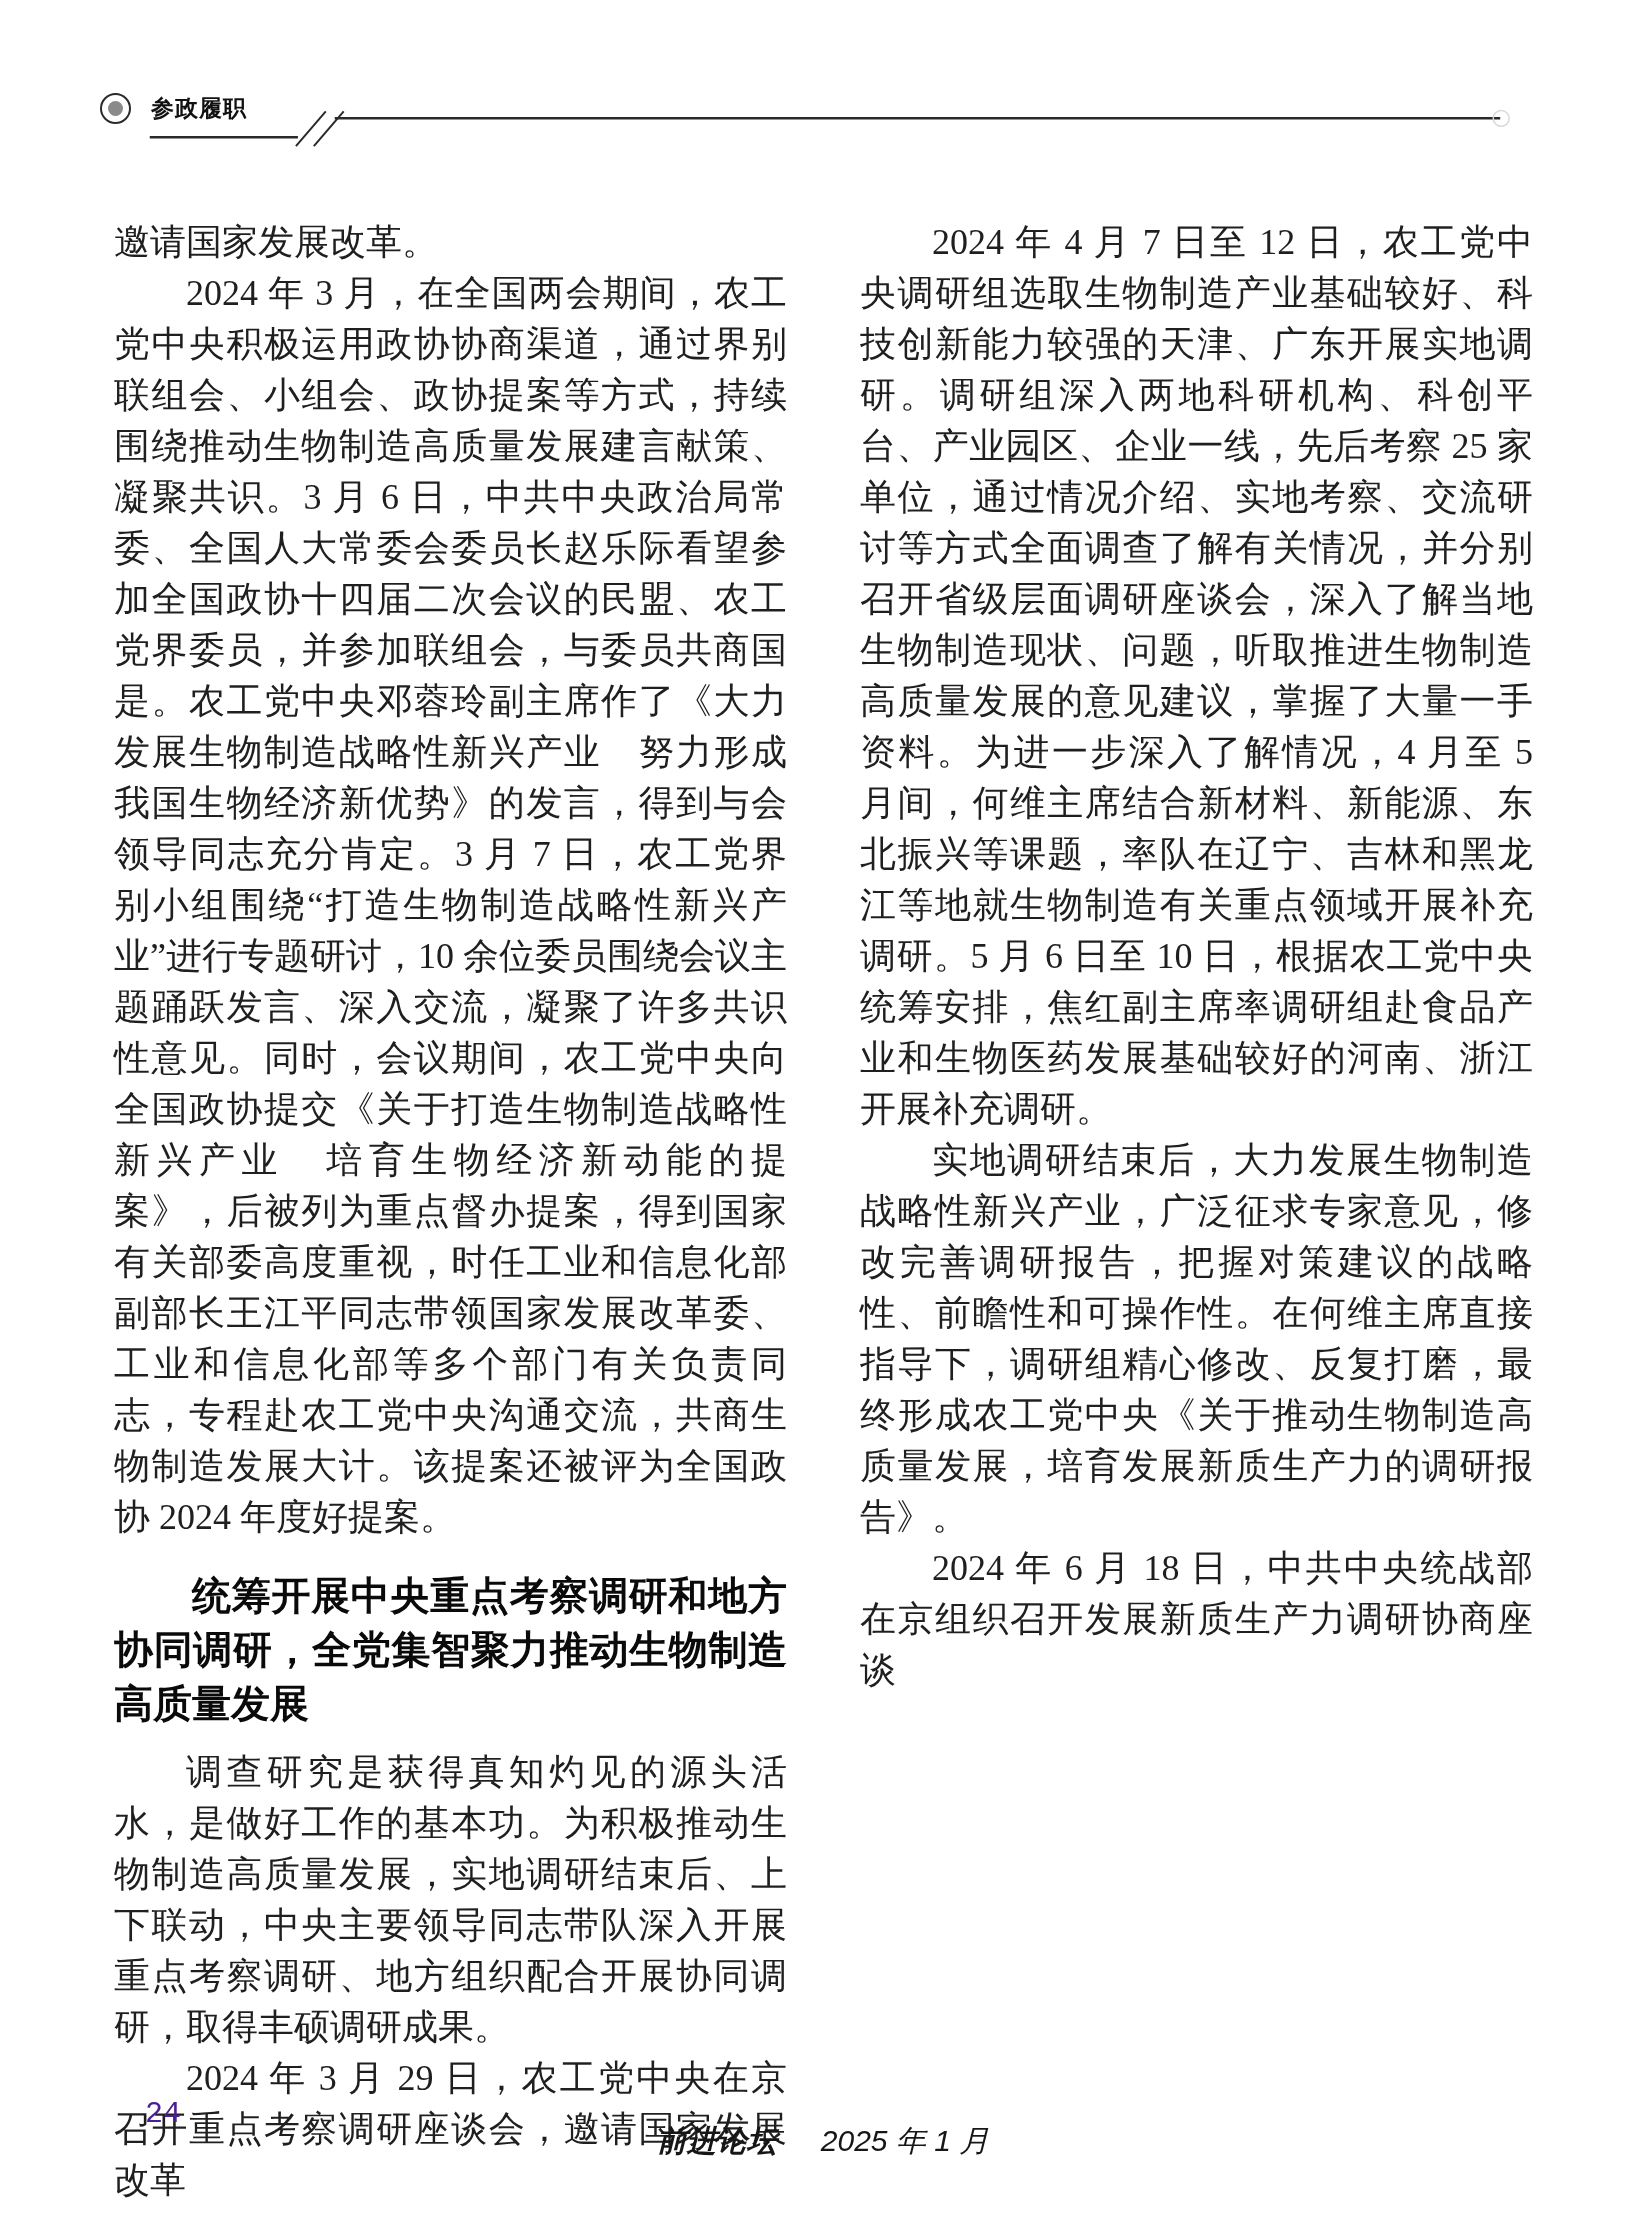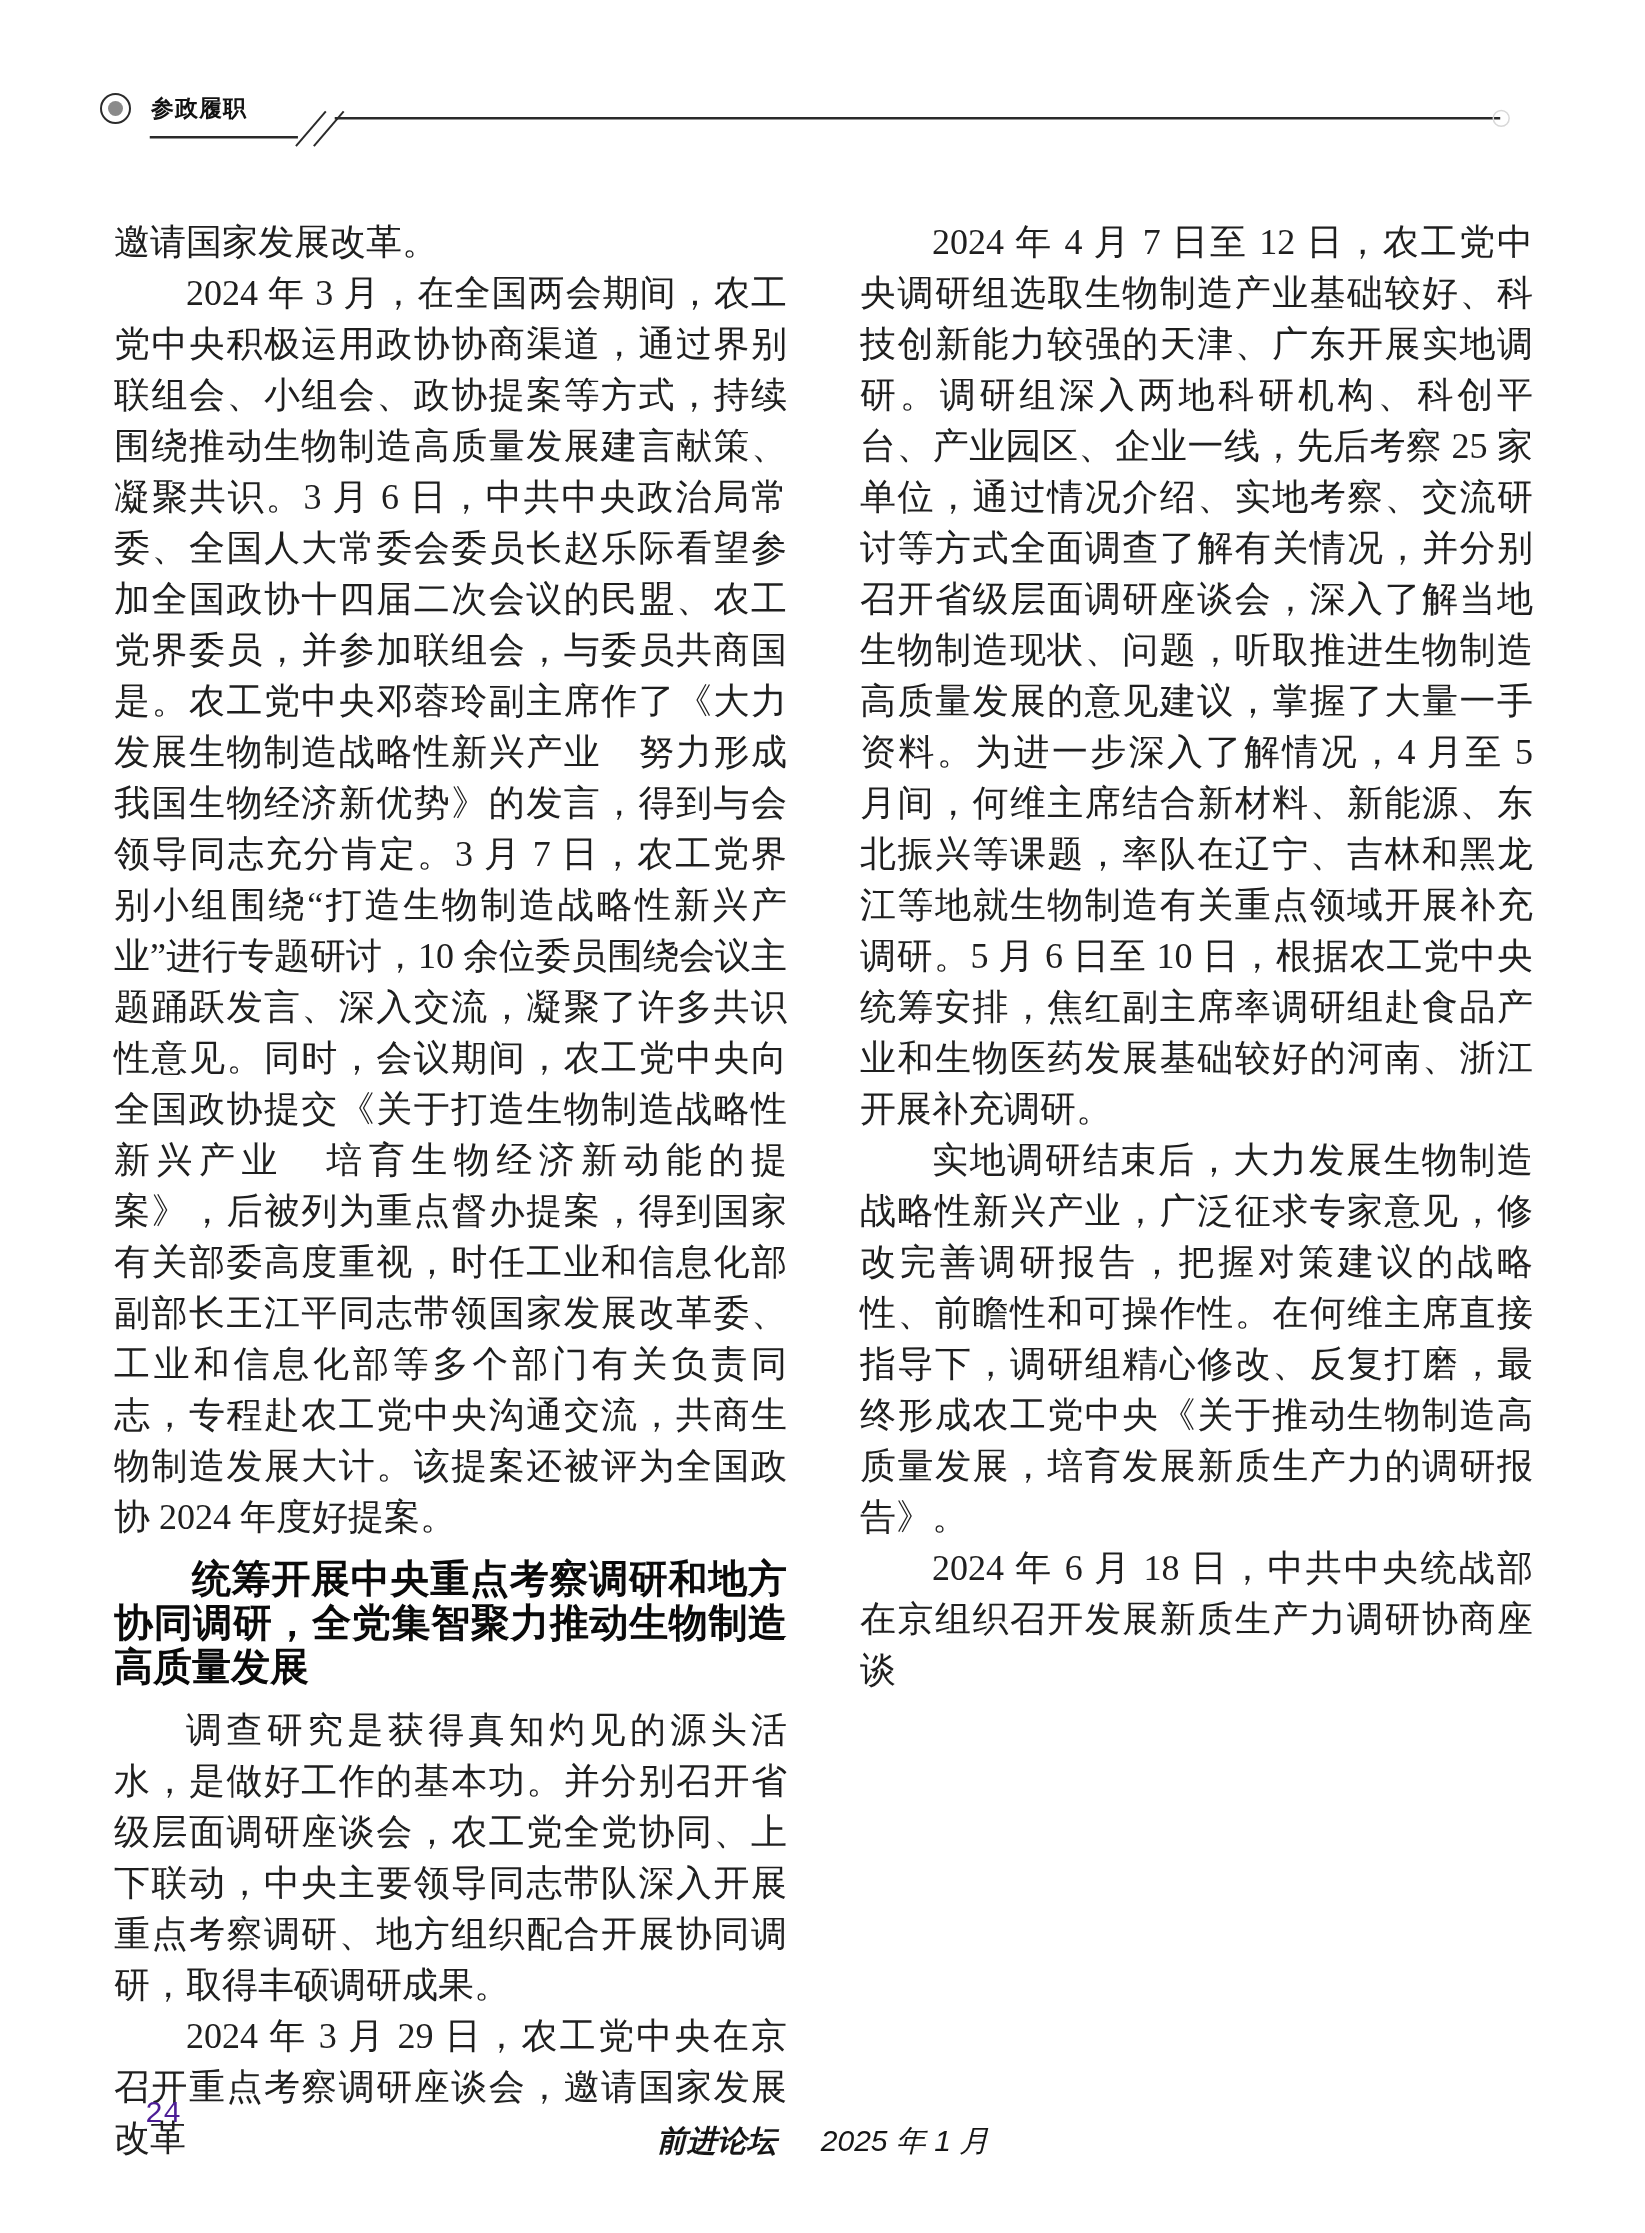--- a/index.html
+++ b/index.html
@@ -30,22 +30,22 @@
     font-size:36px;line-height:51px;
     text-align:justify;text-justify:inter-ideograph;
     color:#1f1f1f;
   }
   .column p{margin:0;padding:0;}
   .column p.indent{text-indent:2em;}
   .col-left{left:114px;}
   .col-right{left:860px;}
   .mid-heading{
     font-family:"Liberation Sans","DejaVu Sans",sans-serif;
-    font-weight:bold;font-size:39px;line-height:44px;color:#0a0a0a;
-    margin:14px 0 16px 0;text-indent:2em;text-align:justify;
+    font-weight:bold;font-size:39px;line-height:54px;color:#0a0a0a;
+    margin:26px 0 16px 0;text-indent:2em;text-align:justify;
   }
   
   .footer-page-number{
     position:absolute;left:145px;top:2097px;
     font-family:Liberation Mono, monospace;
     font-size:30px;color:#4c1d95;
   }
   .footer-center{
     position:absolute;left:0;right:0;top:2097px;
     display:flex;justify-content:center;align-items:baseline;gap:44px;
@@ -73,21 +73,21 @@
     <span class="bullseye">
         <span class="dot"></span>
       </span>
     <span class="section-title">参政履职</span>
   </div>
 
   <div class="column col-left">
     <p>邀请国家发展改革。</p>
     <p class="indent">2024 年 3 月，在全国两会期间，农工党中央积极运用政协协商渠道，通过界别联组会、小组会、政协提案等方式，持续围绕推动生物制造高质量发展建言献策、凝聚共识。3 月 6 日，中共中央政治局常委、全国人大常委会委员长赵乐际看望参加全国政协十四届二次会议的民盟、农工党界委员，并参加联组会，与委员共商国是。农工党中央邓蓉玲副主席作了《大力发展生物制造战略性新兴产业　努力形成我国生物经济新优势》的发言，得到与会领导同志充分肯定。3 月 7 日，农工党界别小组围绕“打造生物制造战略性新兴产业”进行专题研讨，10 余位委员围绕会议主题踊跃发言、深入交流，凝聚了许多共识性意见。同时，会议期间，农工党中央向全国政协提交《关于打造生物制造战略性新兴产业　培育生物经济新动能的提案》，后被列为重点督办提案，得到国家有关部委高度重视，时任工业和信息化部副部长王江平同志带领国家发展改革委、工业和信息化部等多个部门有关负责同志，专程赴农工党中央沟通交流，共商生物制造发展大计。该提案还被评为全国政协 2024 年度好提案。</p>
     <h2 class="mid-heading">统筹开展中央重点考察调研和地方协同调研，全党集智聚力推动生物制造高质量发展</h2>
-    <p class="indent">调查研究是获得真知灼见的源头活水，是做好工作的基本功。并分别召开省级层面调研座谈会，农工党全党协同、上下联动，中央主要领导同志带队深入开展重点考察调研、地方组织配合开展协同调研，取得丰硕调研成果。</p>
+    <p class="indent">调查研究是获得真知灼见的源头活水，是做好工作的基本功。为积极推动生物制造高质量发展，实地调研结束后、上下联动，中央主要领导同志带队深入开展重点考察调研、地方组织配合开展协同调研，取得丰硕调研成果。</p>
     <p class="indent">2024 年 3 月 29 日，农工党中央在京召开重点考察调研座谈会，邀请国家发展改革</p>
   </div>
 
   <div class="column col-right">
     <p class="indent">2024 年 4 月 7 日至 12 日，农工党中央调研组选取生物制造产业基础较好、科技创新能力较强的天津、广东开展实地调研。调研组深入两地科研机构、科创平台、产业园区、企业一线，先后考察 25 家单位，通过情况介绍、实地考察、交流研讨等方式全面调查了解有关情况，并分别召开省级层面调研座谈会，深入了解当地生物制造现状、问题，听取推进生物制造高质量发展的意见建议，掌握了大量一手资料。为进一步深入了解情况，4 月至 5 月间，何维主席结合新材料、新能源、东北振兴等课题，率队在辽宁、吉林和黑龙江等地就生物制造有关重点领域开展补充调研。5 月 6 日至 10 日，根据农工党中央统筹安排，焦红副主席率调研组赴食品产业和生物医药发展基础较好的河南、浙江开展补充调研。</p>
     <p class="indent">实地调研结束后，大力发展生物制造战略性新兴产业，广泛征求专家意见，修改完善调研报告，把握对策建议的战略性、前瞻性和可操作性。在何维主席直接指导下，调研组精心修改、反复打磨，最终形成农工党中央《关于推动生物制造高质量发展，培育发展新质生产力的调研报告》。</p>
     <p class="indent">2024 年 6 月 18 日，中共中央统战部在京组织召开发展新质生产力调研协商座谈</p>
   </div>
 
   <div class="footer-page-number">24</div>

